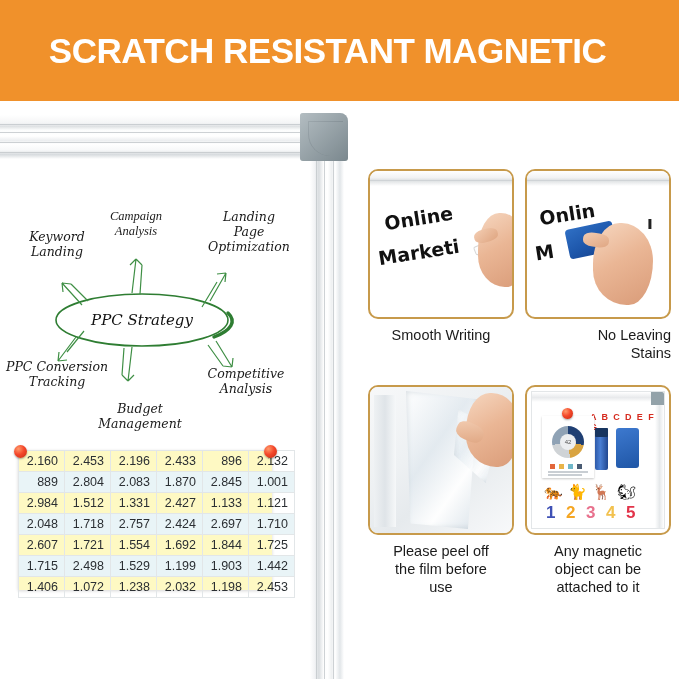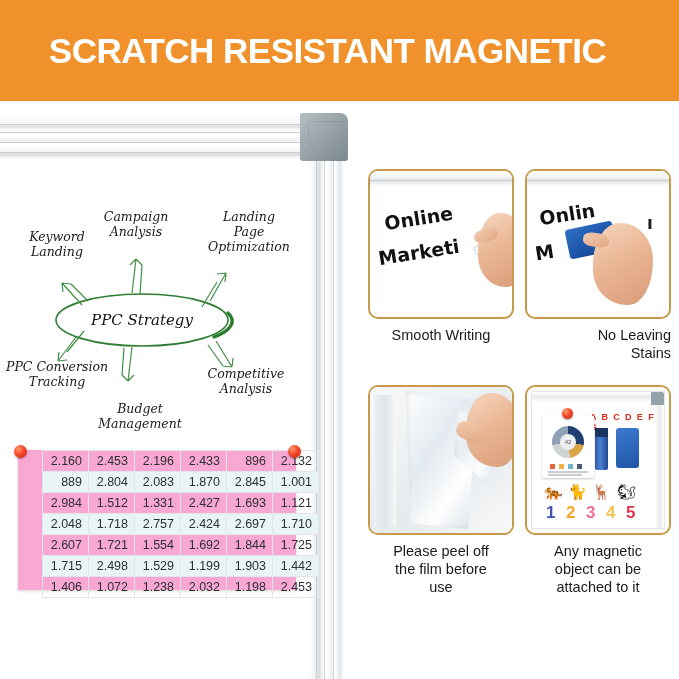--- a/index.html
+++ b/index.html
@@ -39,21 +39,21 @@
   .mindmap{position:absolute;left:0px;top:100px;width:306px;height:230px;}
   .mm-label{position:absolute;font-family:"DejaVu Serif",serif;font-style:italic;
     font-size:12.5px;line-height:15px;color:#1a1a1a;text-align:center;white-space:pre-line;}
   .mm-center{position:absolute;left:56px;top:93px;width:172px;height:52px;}
   .mm-center-text{position:absolute;left:0;top:0;width:172px;height:52px;
     display:flex;align-items:center;justify-content:center;
     font-family:"DejaVu Serif",serif;font-style:italic;font-size:15px;color:#111;}
 
   
   .tablewrap{position:absolute;left:18px;top:349px;width:254px;height:140px;
-    background:#f9a8d4;box-shadow:0 1px 3px rgba(0,0,0,.16);padding-left:24px;}
+    background:#fef9c3;box-shadow:0 1px 3px rgba(0,0,0,.16);}
   table.grid{border-collapse:collapse;width:277px;height:140px;table-layout:fixed;}
   table.grid td{border:1px solid #e2e6e8;font-size:12.5px;color:#2b2f33;
     text-align:right;padding:0 6px 0 2px;height:20px;
     font-family:"Liberation Sans",sans-serif;}
   table.grid tr.alt td{background:#e9f4f7;}
   .magnet{position:absolute;width:13px;height:13px;border-radius:50%;
     background:radial-gradient(circle at 34% 30%,#ff9a6b 0%,#f4472a 45%,#c32a12 100%);
     box-shadow:0 1px 2px rgba(0,0,0,.35);}
 
   
@@ -153,21 +153,21 @@
 
         <path d="M76,136 L58,160 M58,160 l1,-9 M58,160 l9,-1 M67,151 L84,130" fill="none" stroke="#3f8f45" stroke-width="1.2"></path>
       </svg>
 
       <div class="mm-center">
         <div class="mm-center-text">PPC Strategy</div>
       </div>
 
       <div class="mm-label" style="left:12px;top:28px;width:90px;">Keyword
 Landing</div>
-      <div class="mm-label" style="left:90px;top:8px;width:92px;">Campaign
+      <div class="mm-label" style="left:90px;top:8px;width:92px;font-family:Liberation Serif, serif;">Campaign
 Analysis</div>
       <div class="mm-label" style="left:196px;top:8px;width:106px;">Landing
 Page
 Optimization</div>
       <div class="mm-label" style="left:196px;top:165px;width:100px;">Competitive
 Analysis</div>
       <div class="mm-label" style="left:84px;top:200px;width:112px;">Budget
 Management</div>
       <div class="mm-label" style="left:-6px;top:158px;width:126px;">PPC Conversion
 Tracking</div>
@@ -190,21 +190,21 @@
               <td>2.083</td>
               <td>1.870</td>
               <td>2.845</td>
               <td>1.001</td>
             </tr>
             <tr>
               <td>2.984</td>
               <td>1.512</td>
               <td>1.331</td>
               <td>2.427</td>
-              <td>1.693</td>
+              <td>1.133</td>
               <td>1.121</td>
             </tr>
             <tr class="alt">
               <td>2.048</td>
               <td>1.718</td>
               <td>2.757</td>
               <td>2.424</td>
               <td>2.697</td>
               <td>1.710</td>
             </tr>

